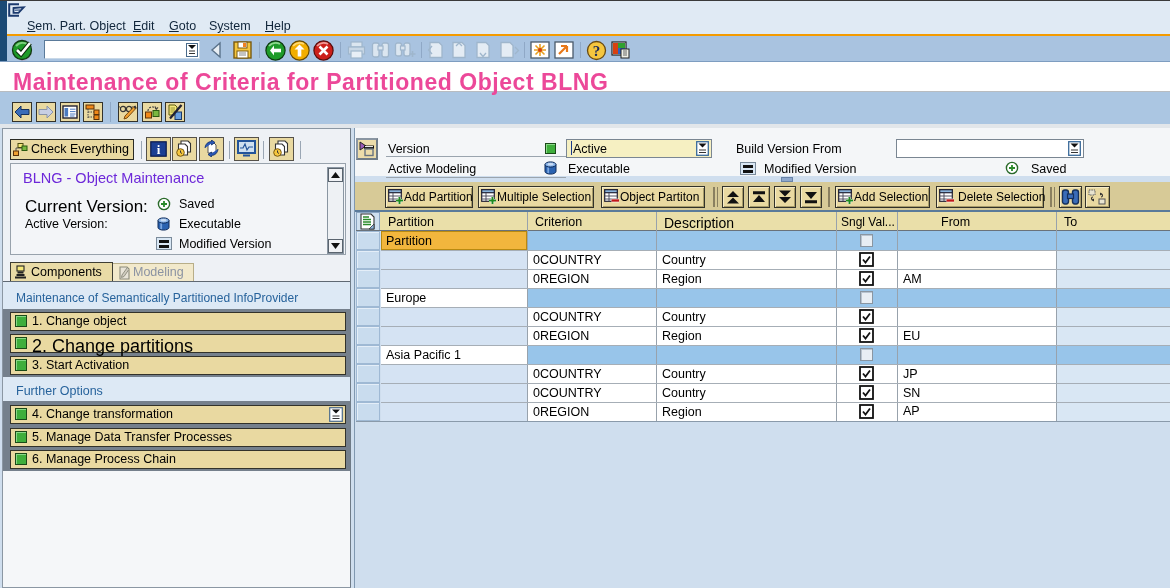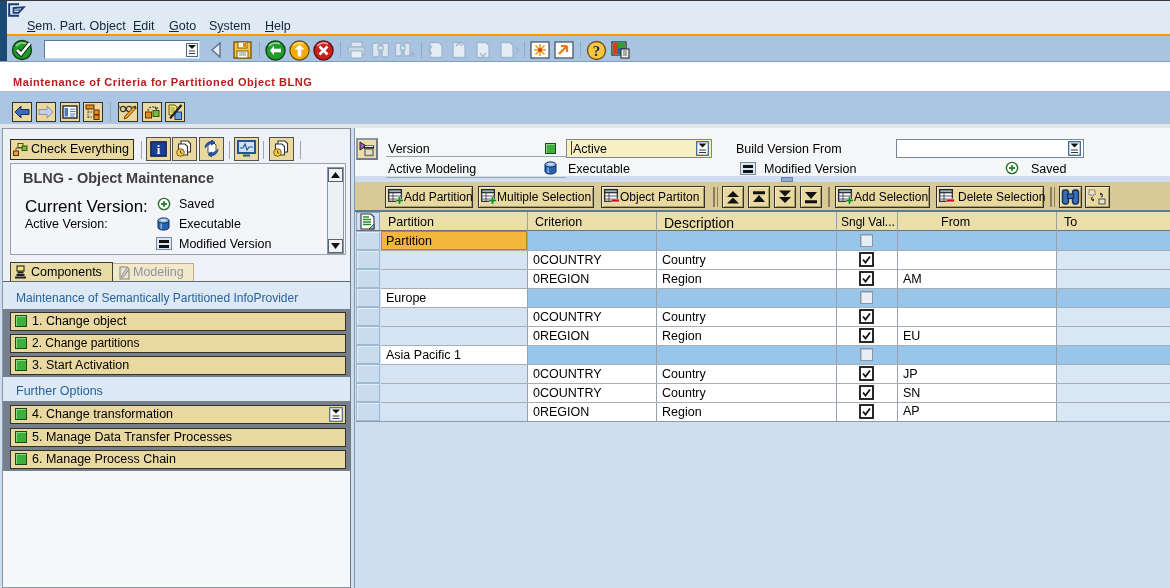--- a/index.html
+++ b/index.html
@@ -28,21 +28,21 @@
 <path d="M5.5 5 L15.8 4.2 L10.5 9.8 H5.5 Z" fill="#e0eaf4" stroke="#1b3a6e" stroke-width="1.8"></path>
 <path d="M6.8 7.2 L12 7" stroke="#1b3a6e" stroke-width="1"></path>
 </svg>
 
 <div class="abs" style="left:27px;top:19px;font-size:12.5px;color:#10253a;"><u>S</u>em. Part. Object</div>
 <div class="abs" style="left:133px;top:19px;font-size:12.5px;color:#10253a;"><u>E</u>dit</div>
 <div class="abs" style="left:169px;top:19px;font-size:12.5px;color:#10253a;"><u>G</u>oto</div>
 <div class="abs" style="left:209px;top:19px;font-size:12.5px;color:#10253a;">S<u>y</u>stem</div>
 <div class="abs" style="left:265px;top:19px;font-size:12.5px;color:#10253a;"><u>H</u>elp</div>
 
-<div class="abs" style="left:13px;top:69px;font-size:11px;font-weight:bold;color:#b91c1c;letter-spacing:0.55px;margin-top:7px;">Maintenance of Criteria for Partitioned Object BLNG</div>
+<div class="abs" style="left:13px;top:69px;font-size:23px;font-weight:bold;color:#ec4899;letter-spacing:0.55px;">Maintenance of Criteria for Partitioned Object BLNG</div>
 
 <div class="abs" style="left:0;top:128px;width:1170px;height:460px;background:#cfdeee;"></div>
 <div id="toolbar1">
 
 <svg class="abs" style="left:11px;top:39px;" width="24" height="24" viewBox="0 0 24 24">
 <circle cx="12" cy="13" r="9" fill="#b0a8c8" opacity="0.7"></circle>
 <circle cx="11" cy="11" r="9.5" fill="#1e9b29" stroke="#123a14" stroke-width="1.3"></circle>
 <path d="M5 7 A 9 9 0 0 1 16 5" stroke="#7fd080" stroke-width="2" fill="none"></path>
 <path d="M6 11 L10 15 L19 4" stroke="#0c2c0e" stroke-width="4.6" fill="none"></path>
 <path d="M6 11 L10 15 L19 4" stroke="#fff" stroke-width="2.6" fill="none"></path>
@@ -240,21 +240,21 @@
 <div class="tanbtn" style="left:269px;top:137px;width:25px;height:24px;border-color:#55514a;"></div>
 <svg class="abs" style="left:273px;top:140px;" width="17" height="17" viewBox="0 0 17 17">
 <path d="M5 1 H12 L14.5 3.5 V12 H5 Z" fill="#fff" stroke="#333" stroke-width="1.1"></path>
 <path d="M2.5 4 H9 L11.5 6.5 V15 H2.5 Z" fill="#fff" stroke="#333" stroke-width="1.1"></path>
 <circle cx="4.5" cy="12.5" r="3.8" fill="#f5c63e" stroke="#7a5a10" stroke-width="1"></circle>
 <path d="M4.5 10.5 V12.5 L6 13.5" stroke="#333" stroke-width="1" fill="none"></path>
 </svg>
 <div class="abs" style="left:300px;top:141px;width:1px;height:18px;background:#9aa6b4;"></div>
 
 <div class="abs" style="left:10px;top:163px;width:336px;height:92px;background:#f3f5f8;border:1px solid #98a2ac;"></div>
-<div class="abs" style="left:23px;top:170px;font-size:14.5px;font-weight:bold;color:#404040;">BLNG - Object Maintenance</div>
+<div class="abs" style="left:23px;top:170px;font-size:14.5px;font-weight:normal;color:#6d28d9;">BLNG - Object Maintenance</div>
 <div class="abs" style="left:25px;top:197px;font-size:17px;">Current Version:</div>
 <div class="abs" style="left:25px;top:217px;font-size:12.5px;">Active Version:</div>
 <svg class="abs" style="left:157px;top:197px;" width="14" height="14" viewBox="0 0 14 14">
 <circle cx="7" cy="7" r="5.6" fill="#fff" stroke="#2a6a2a" stroke-width="1.4"></circle>
 <path d="M7 4 V10 M4 7 H10" stroke="#2a8a2a" stroke-width="1.8"></path>
 </svg>
 <div class="abs" style="left:179px;top:197px;font-size:12.5px;">Saved</div>
 <svg class="abs" style="left:156px;top:217px;" width="15" height="14" viewBox="0 0 15 14">
 <path d="M2 3.5 V10.5 A 5.5 2.6 0 0 0 13 10.5 V3.5 Z" fill="#2a62b0" stroke="#0c2a5a" stroke-width="1"></path>
 <path d="M5.2 4.5 V12" stroke="#7aa6e0" stroke-width="1.8"></path>
@@ -297,21 +297,21 @@
 <div class="abs" style="left:3px;top:309px;width:347px;height:68px;background:#75808c;"></div>
 <div class="abs" style="left:3px;top:401px;width:347px;height:70px;background:#75808c;"></div>
 <div class="abs" style="left:3px;top:377px;width:347px;height:24px;background:#dde9f5;"></div>
 <div class="abs" style="left:16px;top:384px;font-size:12.5px;color:#27639c;">Further Options</div>
 <div class="abs" style="left:3px;top:471px;width:347px;height:116px;background:#f5f7f9;"></div>
 <div class="tanbtn" style="left:10px;top:312px;width:336px;height:19px;border-color:#32322a;"></div>
 <div class="abs" style="left:15px;top:315px;width:12px;height:12px;background:#3fae3c;border:1px solid #1a4a18;box-shadow:inset 1px 1px 0 #8ad888;"></div>
 <div class="abs" style="left:32px;top:314px;font-size:12.5px;">1. Change object</div>
 <div class="tanbtn" style="left:10px;top:334px;width:336px;height:19px;border-color:#32322a;"></div>
 <div class="abs" style="left:15px;top:337px;width:12px;height:12px;background:#3fae3c;border:1px solid #1a4a18;box-shadow:inset 1px 1px 0 #8ad888;"></div>
-<div class="abs" style="left:32px;top:336px;font-size:12px;">2. Change partitions</div>
+<div class="abs" style="left:32px;top:336px;font-size:18px;">2. Change partitions</div>
 <div class="tanbtn" style="left:10px;top:356px;width:336px;height:19px;border-color:#32322a;"></div>
 <div class="abs" style="left:15px;top:359px;width:12px;height:12px;background:#3fae3c;border:1px solid #1a4a18;box-shadow:inset 1px 1px 0 #8ad888;"></div>
 <div class="abs" style="left:32px;top:358px;font-size:12.5px;">3. Start Activation</div>
 <div class="tanbtn" style="left:10px;top:405px;width:336px;height:19px;border-color:#32322a;"></div>
 <div class="abs" style="left:15px;top:408px;width:12px;height:12px;background:#3fae3c;border:1px solid #1a4a18;box-shadow:inset 1px 1px 0 #8ad888;"></div>
 <div class="abs" style="left:32px;top:407px;font-size:12.5px;">4. Change transformation</div>
 <div class="tanbtn" style="left:10px;top:428px;width:336px;height:19px;border-color:#32322a;"></div>
 <div class="abs" style="left:15px;top:431px;width:12px;height:12px;background:#3fae3c;border:1px solid #1a4a18;box-shadow:inset 1px 1px 0 #8ad888;"></div>
 <div class="abs" style="left:32px;top:430px;font-size:12.5px;">5. Manage Data Transfer Processes</div>
 <div class="tanbtn" style="left:10px;top:450px;width:336px;height:19px;border-color:#32322a;"></div>

